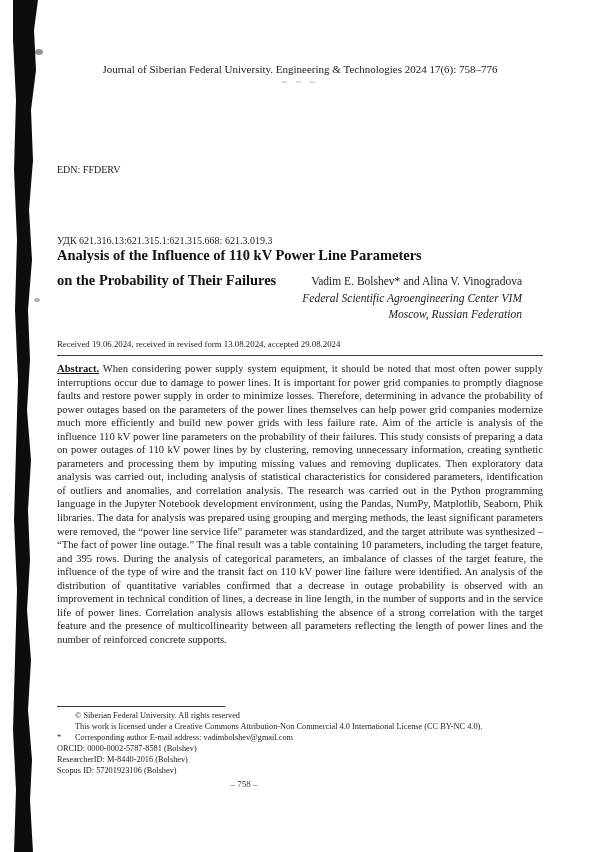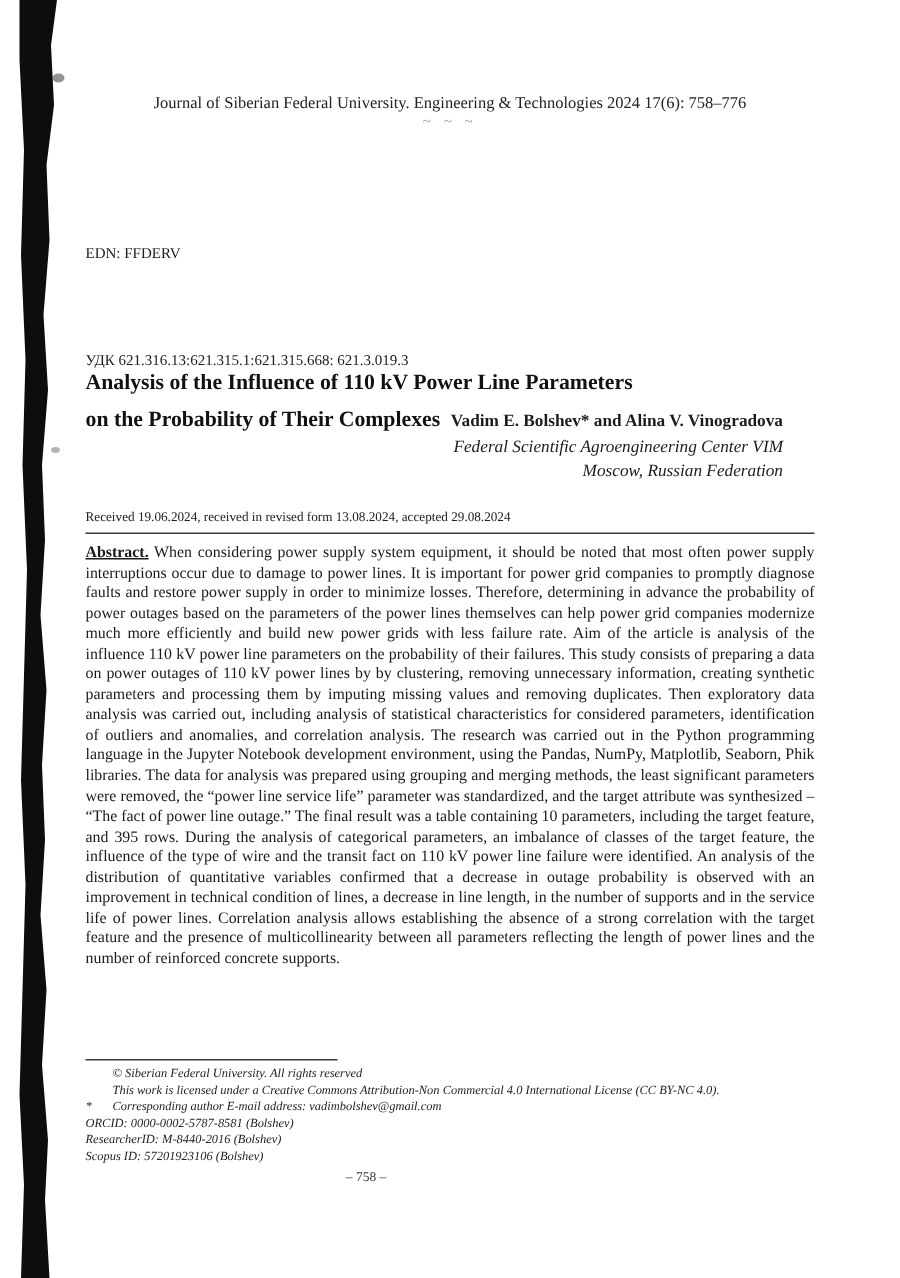--- a/index.html
+++ b/index.html
@@ -29,42 +29,42 @@
   .edn { position: absolute; top: 164px; left: 57px; font-size: 10px; }
   .udk { position: absolute; top: 187px; left: 57px; font-size: 10px; margin-top: 48px; }
   .paper-title {
     position: absolute; top: 215px; left: 57px; width: 487px;
     font-size: 14.5px; font-weight: bold; line-height: 25px; color: #111; margin-top: 28px;
   }
   .authors-block {
     position: absolute; top: 273px; right: 78px; text-align: right;
     font-size: 11.5px; line-height: 16.5px;
   }
-  .authors-block .names { font-weight: bold; }
+  .authors-block .names { font-weight: normal; }
   .authors-block .aff, .authors-block .loc { font-style: italic; }
   .received {
     position: absolute; top: 339px; left: 57px; width: 486px;
     text-align: left; font-size: 8.8px; color: #222;
   }
   .rule-full {
     position: absolute; top: 355px; left: 57px; width: 486px;
     border-top: 1px solid #3a3a3a; height: 0;
   }
   .abstract {
     position: absolute; top: 362px; left: 57px; width: 486px;
     font-size: 10.6px; line-height: 13.55px; text-align: justify; color: #1a1a1a;
   }
   .abstract .label { font-weight: bold; text-decoration: underline; }
   .footnote-rule {
     position: absolute; top: 706px; left: 57px; width: 168px;
     border-top: 1px solid #3a3a3a; height: 0;
   }
   .footnotes {
     position: absolute; top: 711px; left: 57px; width: 486px;
-    font-size: 8.3px; line-height: 10.9px; color: #222; font-style: italic;
+    font-size: 8.3px; line-height: 10.9px; color: #222;
   }
   .footnotes .indent { padding-left: 18px; }
   .footnotes .corresponding { position: relative; padding-left: 18px; }
   .footnotes .corresponding .marker { position: absolute; left: 0; top: 0; }
   .page-number {
     position: absolute; top: 779px; left: 0; width: 488px;
     text-align: center; font-size: 9px; color: #333;
   }
 </style>
 </head>
@@ -86,21 +86,21 @@
 
   <div class="tilde">~ ~ ~</div>
 
 
   <div class="edn">EDN: FFDERV</div>
 
   <div class="udk">УДК 621.316.13:621.315.1:621.315.668: 621.3.019.3</div>
 
   <div class="paper-title">
     <div>Analysis of the Influence of 110 kV Power Line Parameters</div>
-    <div>on the Probability of Their Complexes</div>
+    <div>on the Probability of Their Failures</div>
   </div>
 
   <div class="authors-block">
     <div class="names">Vadim E. Bolshev* and Alina V. Vinogradova</div>
     <div class="aff">Federal Scientific Agroengineering Center VIM</div>
     <div class="loc">Moscow, Russian Federation</div>
   </div>
 
   <div class="received">Received 19.06.2024, received in revised form 13.08.2024, accepted 29.08.2024</div>
 

